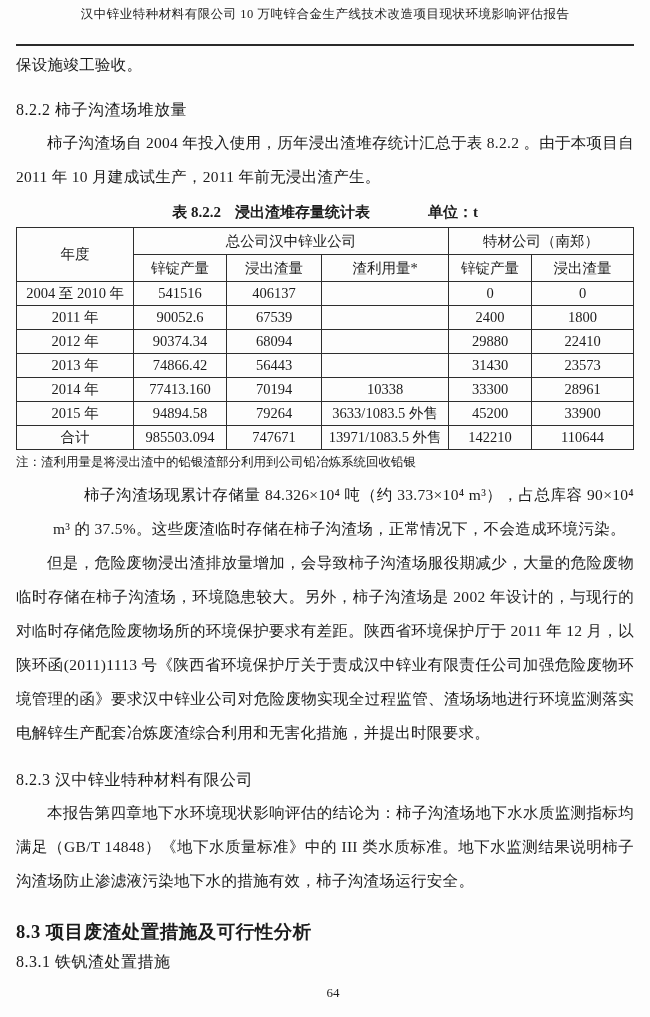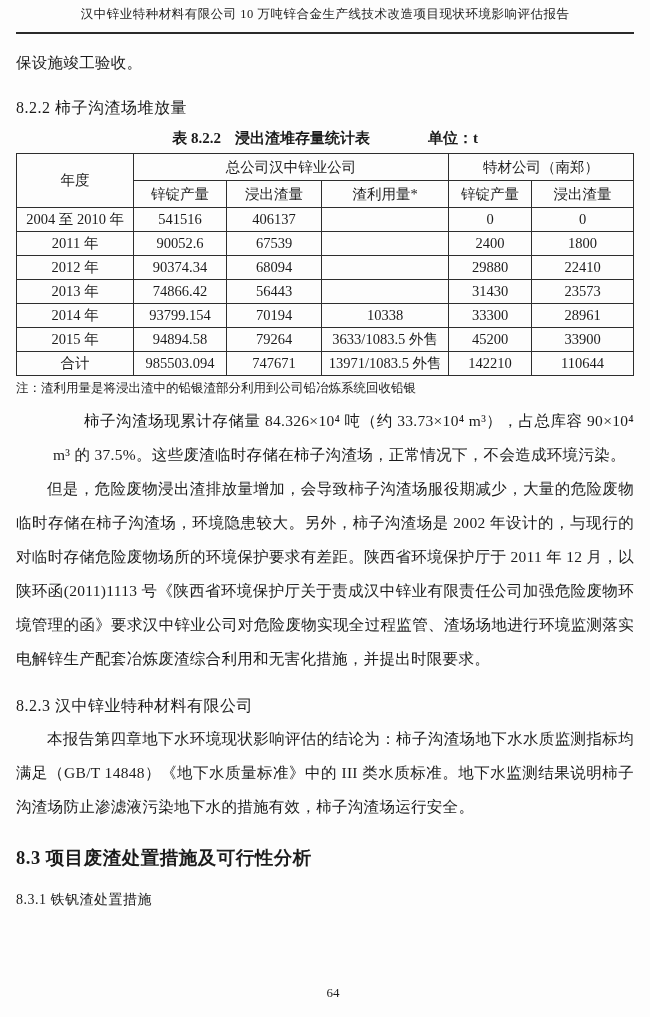--- a/index.html
+++ b/index.html
@@ -10,54 +10,54 @@
     margin: 0 auto;
     background: #fdfdfd;
     color: #1b1b1b;
     font-family: "Liberation Serif", "DejaVu Serif", serif;
     overflow: hidden;
     box-sizing: border-box;
   }
   .running-header {
     margin: 0 16px;
     padding-top: 6px;
-    padding-bottom: 10px;
+    padding-bottom: 22px;
     text-align: center;
     font-size: 12.5px;
     line-height: 16px;
     border-bottom: 2px solid #2b2b2b;
     letter-spacing: 0.5px;
   }
   .content { padding: 0 16px; }
   .body-text {
     margin: 0;
     font-size: 15.5px;
     line-height: 34px;
     text-align: justify;
     letter-spacing: 0.3px;
   }
   .indent { text-indent: 2em; }
-  .p-continuation { margin-top: 12px; }
+  .p-continuation { margin-top: 2px; }
   .p-intro { margin-top: 4px; }
   .h-sub {
     margin: 16px 0 0 0;
     font-size: 16px;
     font-weight: normal;
     line-height: 24px;
     letter-spacing: 0.5px;
   }
   .h-823 { margin-top: 18px; }
   .h-main {
     margin: 20px 0 0 0;
     font-size: 18.5px;
     font-weight: bold;
     line-height: 28px;
     letter-spacing: 0.5px;
   }
-  .h-831 { margin-top: 16px; font-size: 14px; }
+  .h-831 { margin-top: 4px; font-size: 16px; }
   .table-caption {
     margin-top: 6px;
     text-align: center;
     font-size: 15px;
     font-weight: bold;
     line-height: 24px;
   }
   .table-caption .cap-no { margin-right: 14px; }
   .table-caption .cap-unit { margin-left: 58px; font-weight: bold; }
   table.stats {
@@ -101,20 +101,21 @@
   <div class="running-header">
     <span>汉中锌业特种材料有限公司 10 万吨锌合金生产线技术改造项目现状环境影响评估报告</span>
   </div>
 
   <div class="content">
 
     <p class="body-text p-continuation">保设施竣工验收。</p>
 
     <h3 class="h-sub">8.2.2 柿子沟渣场堆放量</h3>
 
+    <p class="body-text indent p-intro">柿子沟渣场自 2004 年投入使用，历年浸出渣堆存统计汇总于表 8.2.2 。由于本项目自 2011 年 10 月建成试生产，2011 年前无浸出渣产生。</p>
 
     <div class="table-caption">
       <span class="cap-no">表 8.2.2</span><span>浸出渣堆存量统计表</span><span class="cap-unit">单位：t</span>
     </div>
 
     <table class="stats">
       <colgroup>
         <col style="width:19%">
         <col style="width:15%">
         <col style="width:15.5%">
@@ -164,21 +165,21 @@
         <tr>
           <td>2013 年</td>
           <td>74866.42</td>
           <td>56443</td>
           <td></td>
           <td>31430</td>
           <td>23573</td>
         </tr>
         <tr>
           <td>2014 年</td>
-          <td>93799.154</td>
+          <td>77413.160</td>
           <td>70194</td>
           <td>10338</td>
           <td>33300</td>
           <td>28961</td>
         </tr>
         <tr>
           <td>2015 年</td>
           <td>94894.58</td>
           <td>79264</td>
           <td>3633/1083.5 外售</td>

